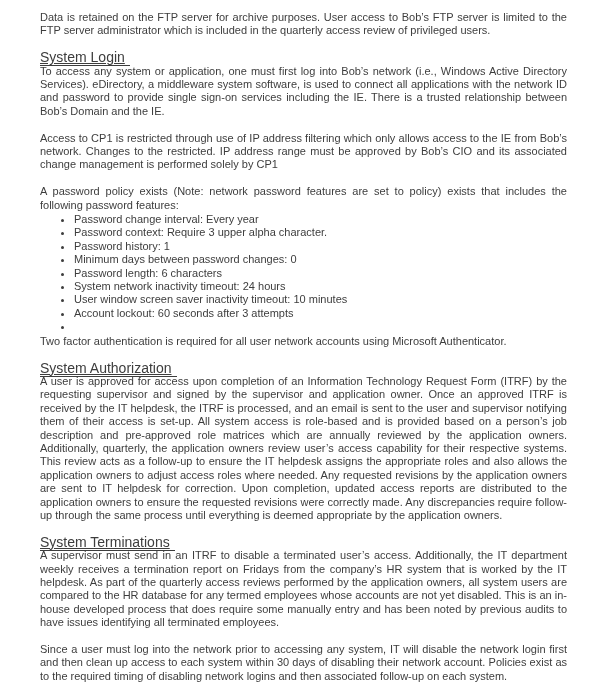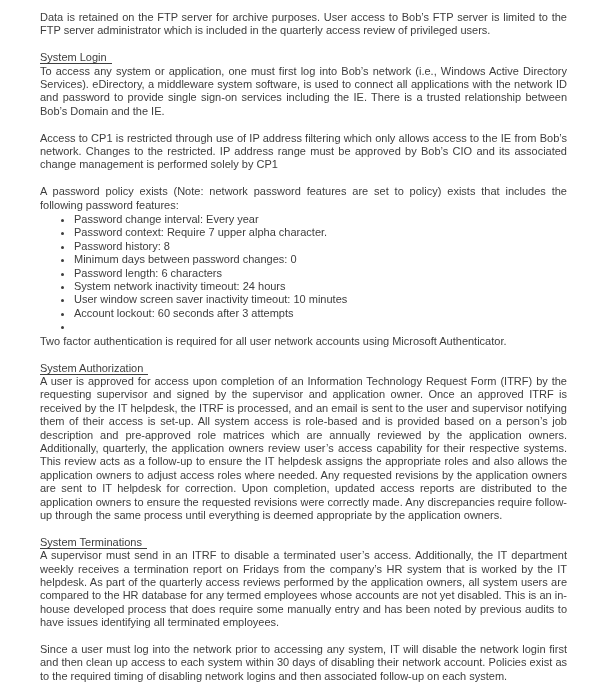--- a/index.html
+++ b/index.html
@@ -21,25 +21,26 @@
     text-align: justify;
   }
   p {
     margin: 0 0 13.4px 0;
   }
   p.no-gap {
     margin-bottom: 0;
   }
   h2 {
     margin: 0;
-    font-size: 11px;
+    font-size: 14px;
     font-weight: normal;
     line-height: 13.4px;
     color: #3d3d3d;
     text-align: left;
+    text-decoration: underline;
   }
   h2 .underlined {
     border-bottom: 1px solid #3d3d3d;
     padding-right: 5px;
   }
   ul.features {
     margin: 1px;
     padding: 0 0 0 33px;
     list-style: disc outside;
   }
@@ -58,22 +59,22 @@
   <h2><span class="underlined">System Login</span></h2>
 
   <p>To access any system or application, one must first log into Bob’s network (i.e., Windows Active Directory Services). eDirectory, a middleware system software, is used to connect all applications with the network ID and password to provide single sign-on services including the IE. There is a trusted relationship between Bob’s Domain and the IE.</p>
 
   <p>Access to CP1 is restricted through use of IP address filtering which only allows access to the IE from Bob’s network. Changes to the restricted. IP address range must be approved by Bob’s CIO and its associated change management is performed solely by CP1</p>
 
   <p class="no-gap">A password policy exists (Note: network password features are set to policy) exists that includes the following password features:</p>
 
   <ul class="features">
     <li>Password change interval:  Every year</li>
-    <li>Password context: Require 7 upper alpha character.</li>
-    <li>Password history: 8</li>
+    <li>Password context: Require 3 upper alpha character.</li>
+    <li>Password history: 1</li>
     <li>Minimum days between password changes: 0</li>
     <li>Password length:  6 characters</li>
     <li>System network inactivity timeout:  24 hours</li>
     <li>User window screen saver inactivity timeout: 10 minutes</li>
     <li>Account lockout: 60 seconds after 3 attempts</li>
     <li></li>
   </ul>
 
   <p class="no-gap">Two factor authentication is required for all user network accounts using Microsoft Authenticator.</p>
 

